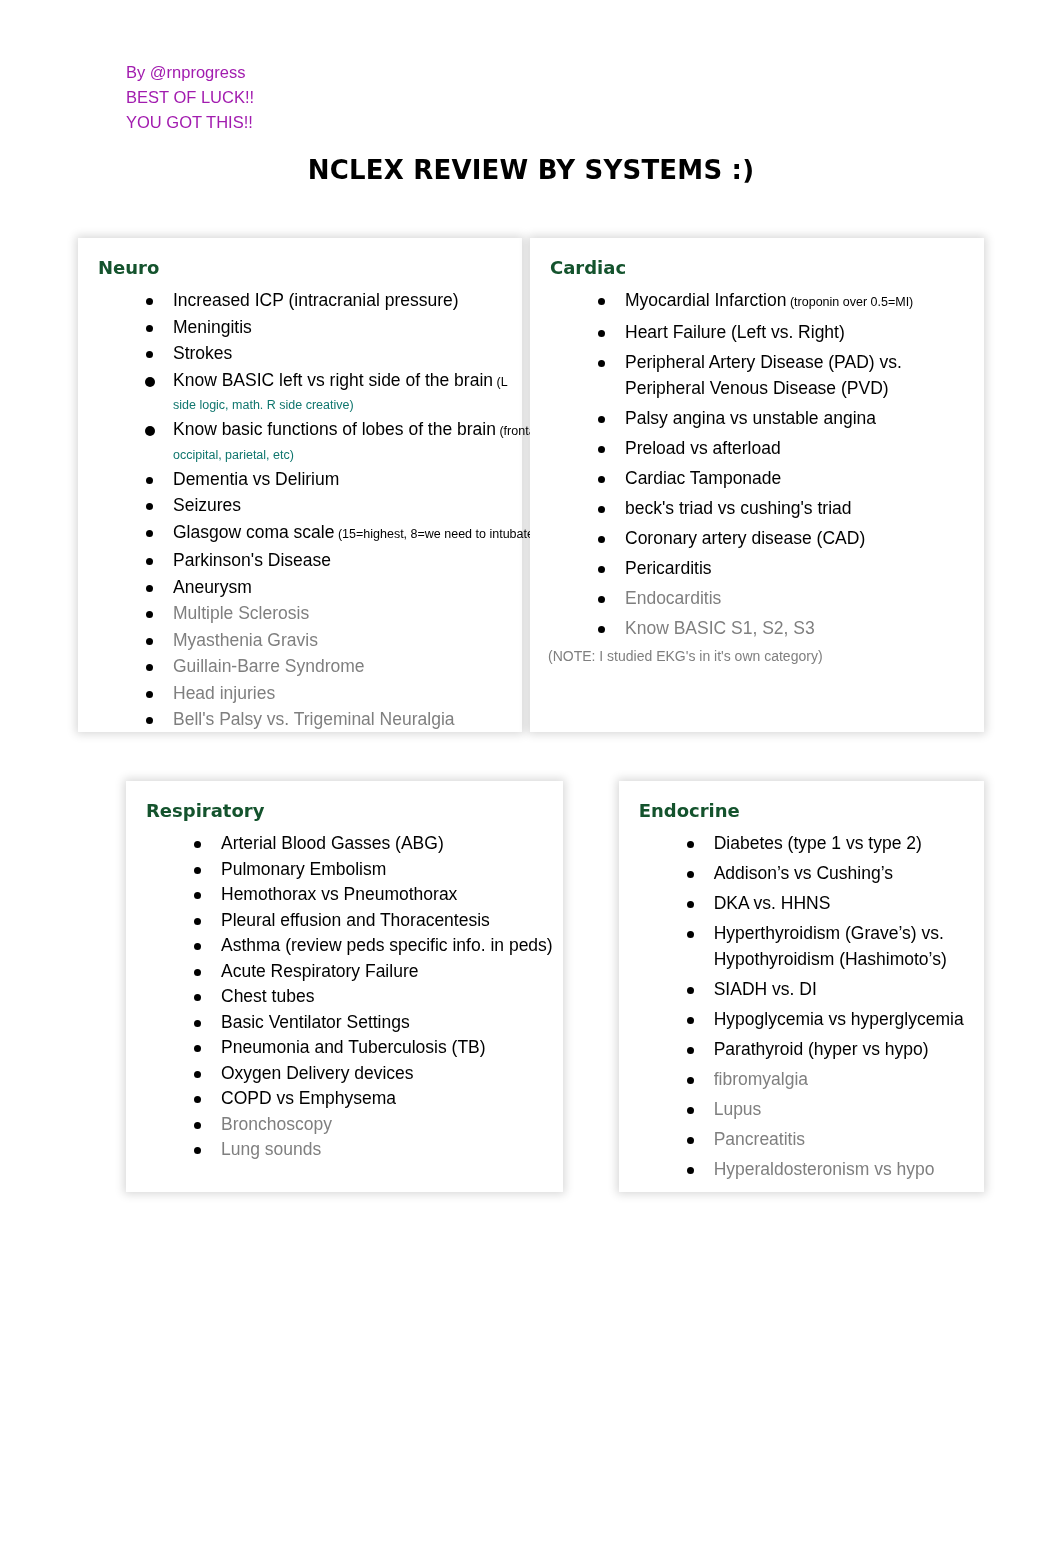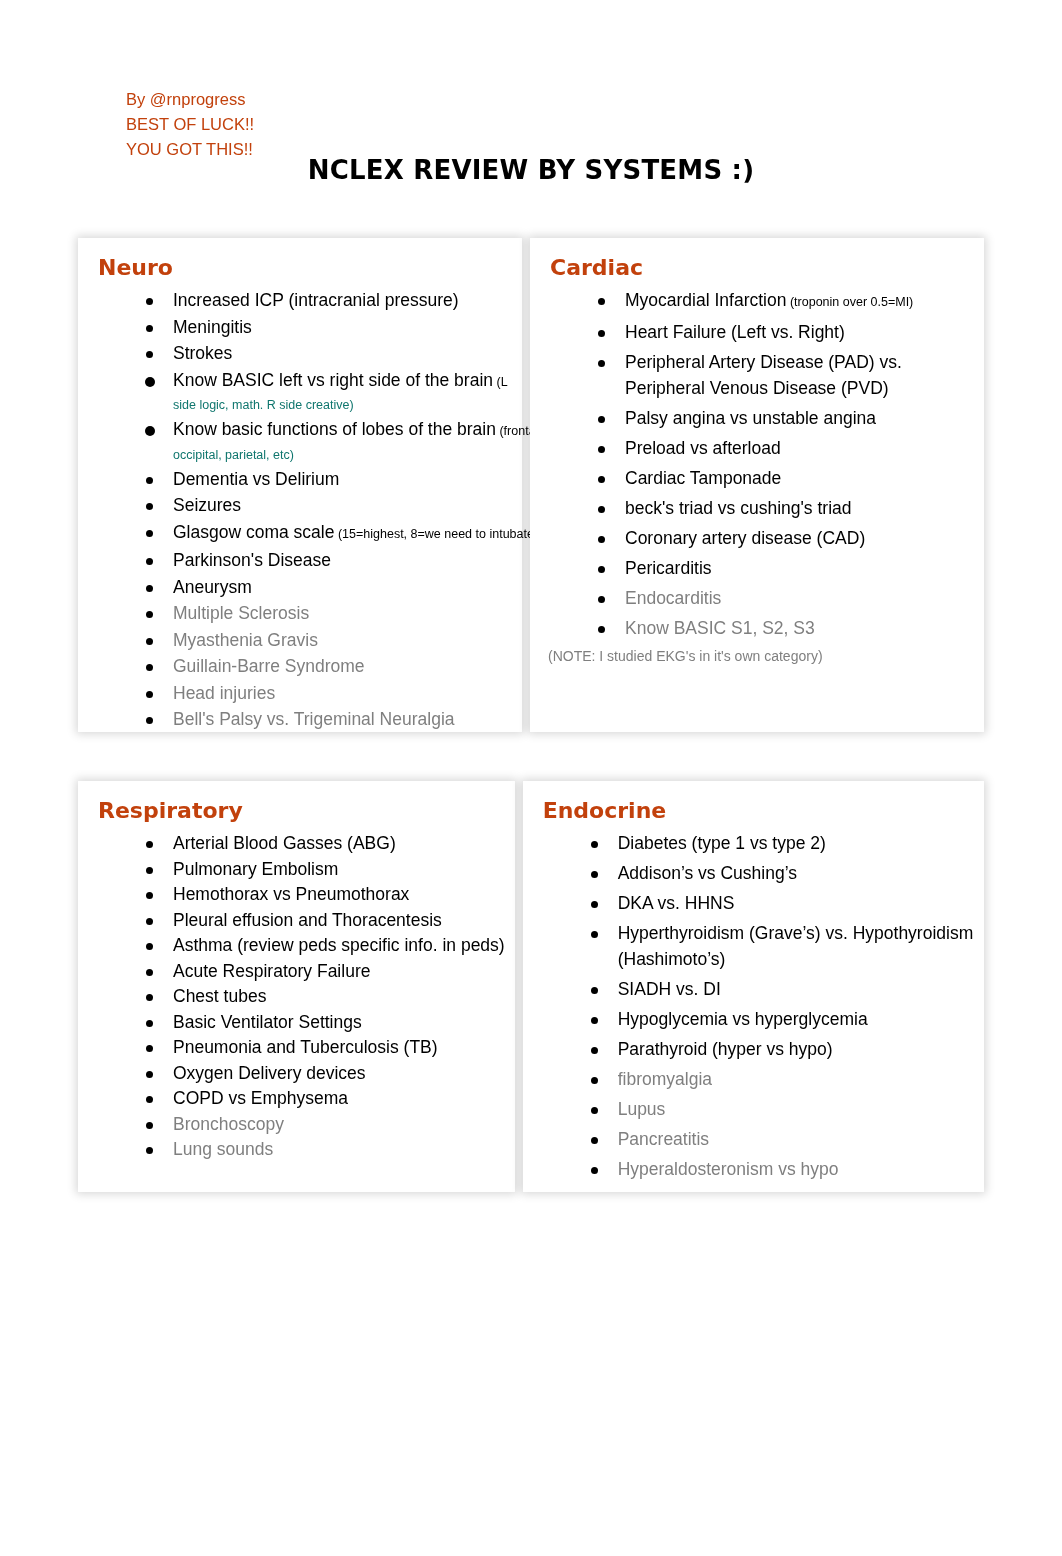--- a/index.html
+++ b/index.html
@@ -24,23 +24,22 @@
     overflow: hidden;
   }
 
   
   .byline {
     position: absolute;
     left: 126px;
     top: 60px;
     font-size: 16.5px;
     line-height: 25px;
-    color: #c2410c;
-    font-family: "Liberation Sans", sans-serif;
-    margin-top: 27px;
+    color: #a21caf;
+    font-family: "Liberation Sans", sans-serif;
   }
   .byline div { white-space: pre; }
 
   .doc-title {
     position: absolute;
     left: 0;
     top: 155px;
     width: 1062px;
     text-align: center;
     font-size: 26px;
@@ -65,26 +64,26 @@
   .card {
     position: relative;
     background: #ffffff;
     box-shadow: 0 0 9px 2px rgba(0,0,0,0.16);
     padding: 16px 10px 14px 18px;
     box-sizing: border-box;
   }
   .card.left  { width: 444px; }
   .card.right { width: 500px; }
   .row-1 .card { height: 494px; }
-  .row-2 .card { height: 411px; }
+  .row-2 .card { height: 411px; margin-left: 48px; }
 
   .card-title {
-    font-size: 22px;
+    font-size: 18px;
     font-weight: bold;
-    color: #c2410c;
+    color: #14532d;
     font-family: "DejaVu Sans", sans-serif;
     margin: 0 0 6px 2px;
     line-height: 28px;
   }
 
   ul.items {
     list-style: none;
     margin: 0;
     padding: 0 0 0 50px;
   }

